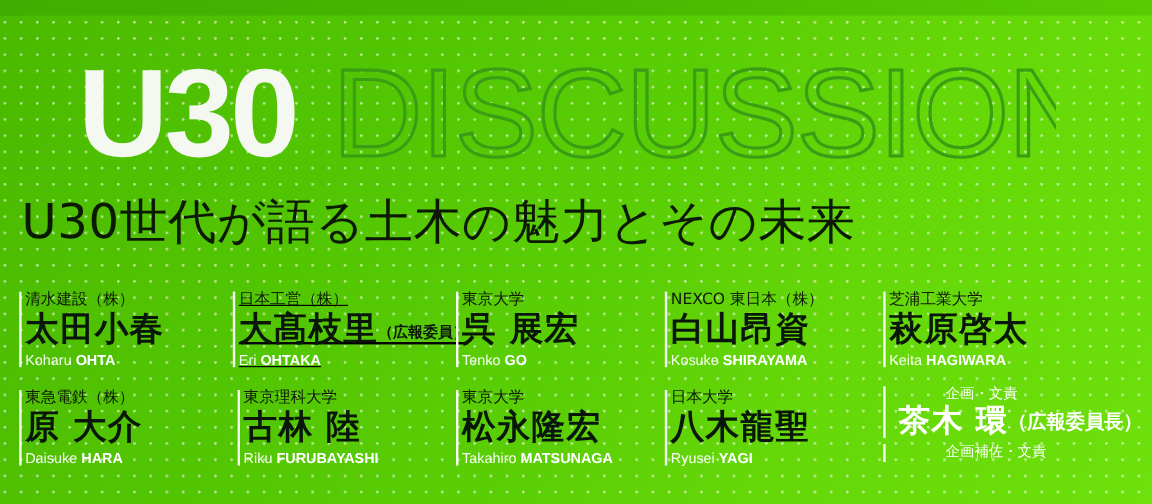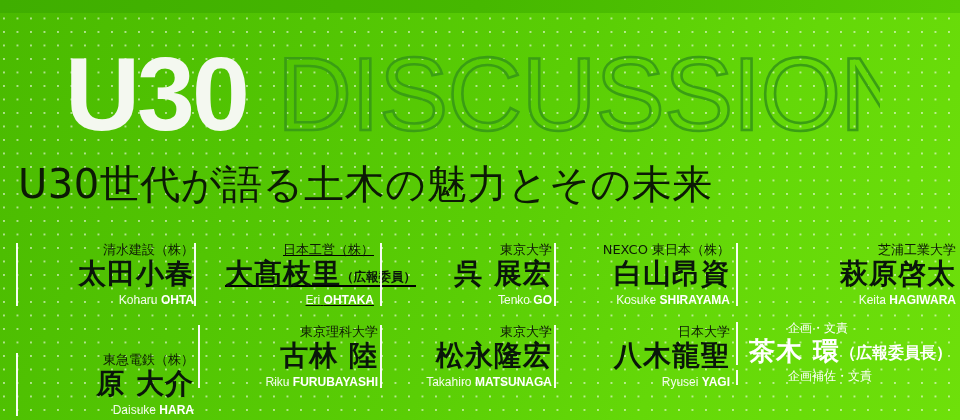--- a/index.html
+++ b/index.html
@@ -51,24 +51,23 @@
     font-weight:400;
     letter-spacing:.5px;
     color:#0c1a05;
     white-space:nowrap;
     font-family:"DejaVu Sans","Liberation Sans",sans-serif;
   }
 
   
   .person{
     position:absolute;
-    padding-left:29px;
+    padding-left:3px;
     border-left:2px solid rgba(255,255,255,.95);
     line-height:1;
-    text-align:right;
   }
   .aff{
     font-size:13px;
     color:#0d1b05;
     white-space:nowrap;
     font-family:"DejaVu Sans","Liberation Sans",sans-serif;
     margin-bottom:3px;
   }
   .jp{
     font-size:28px;
@@ -159,21 +158,21 @@
     <div class="jp"><span>白山昂資</span><span class="role"></span></div>
     <div class="en"><span class="given">Kosuke</span> <span class="family">SHIRAYAMA</span></div>
   </div>
 
   <div class="person" style="left:736px; top:243px; width:220px;">
     <div class="aff">芝浦工業大学</div>
     <div class="jp"><span>萩原啓太</span><span class="role"></span></div>
     <div class="en"><span class="given">Keita</span> <span class="family">HAGIWARA</span></div>
   </div>
 
-  <div class="person" style="left:16px;  top:325px; width:178px;margin-top:28px;">
+  <div class="person" style="left:16px;  top:325px; width:178px;">
     <div class="aff">東急電鉄（株）</div>
     <div class="jp"><span>原 大介</span><span class="role"></span></div>
     <div class="en"><span class="given">Daisuke</span> <span class="family">HARA</span></div>
   </div>
 
   <div class="person" style="left:198px; top:325px; width:180px;">
     <div class="aff">東京理科大学</div>
     <div class="jp"><span>古林 陸</span><span class="role"></span></div>
     <div class="en"><span class="given">Riku</span> <span class="family">FURUBAYASHI</span></div>
   </div>

